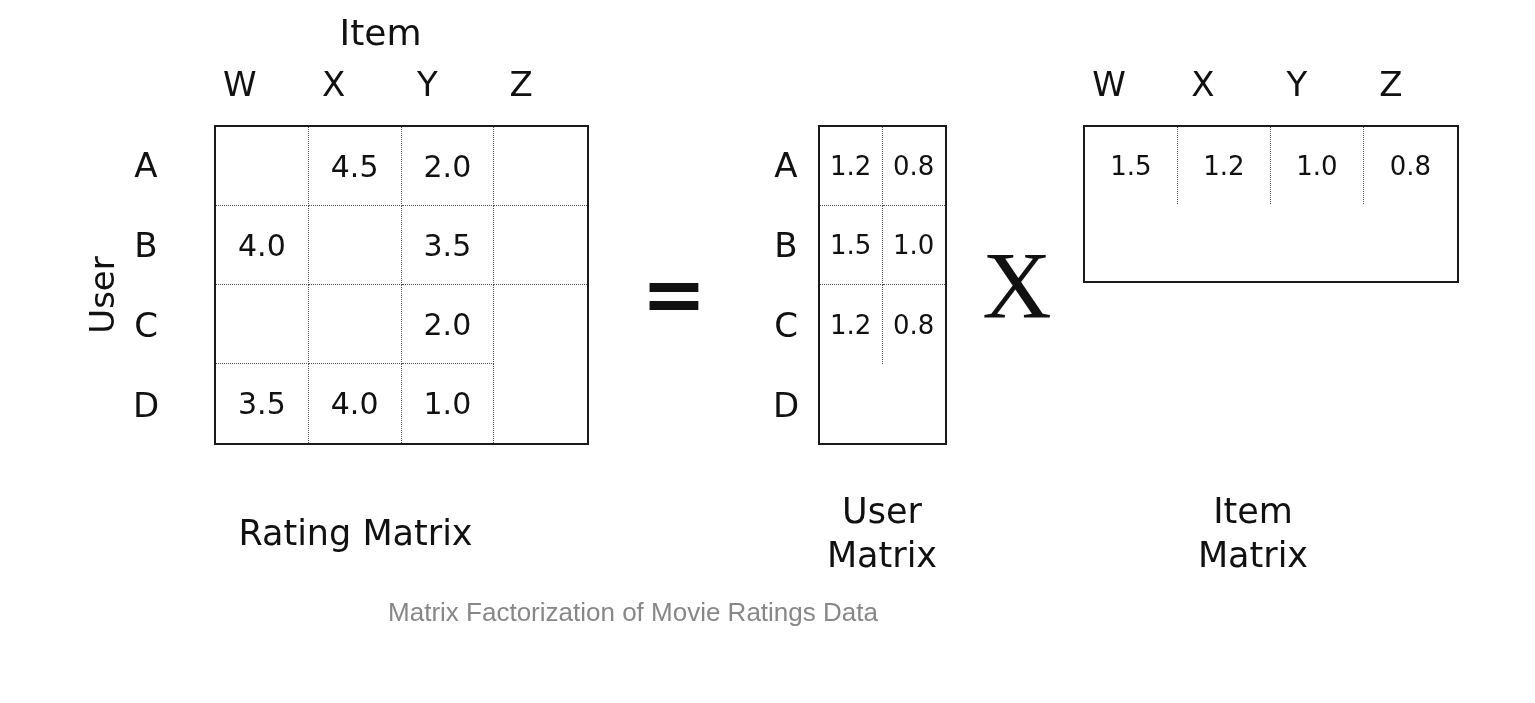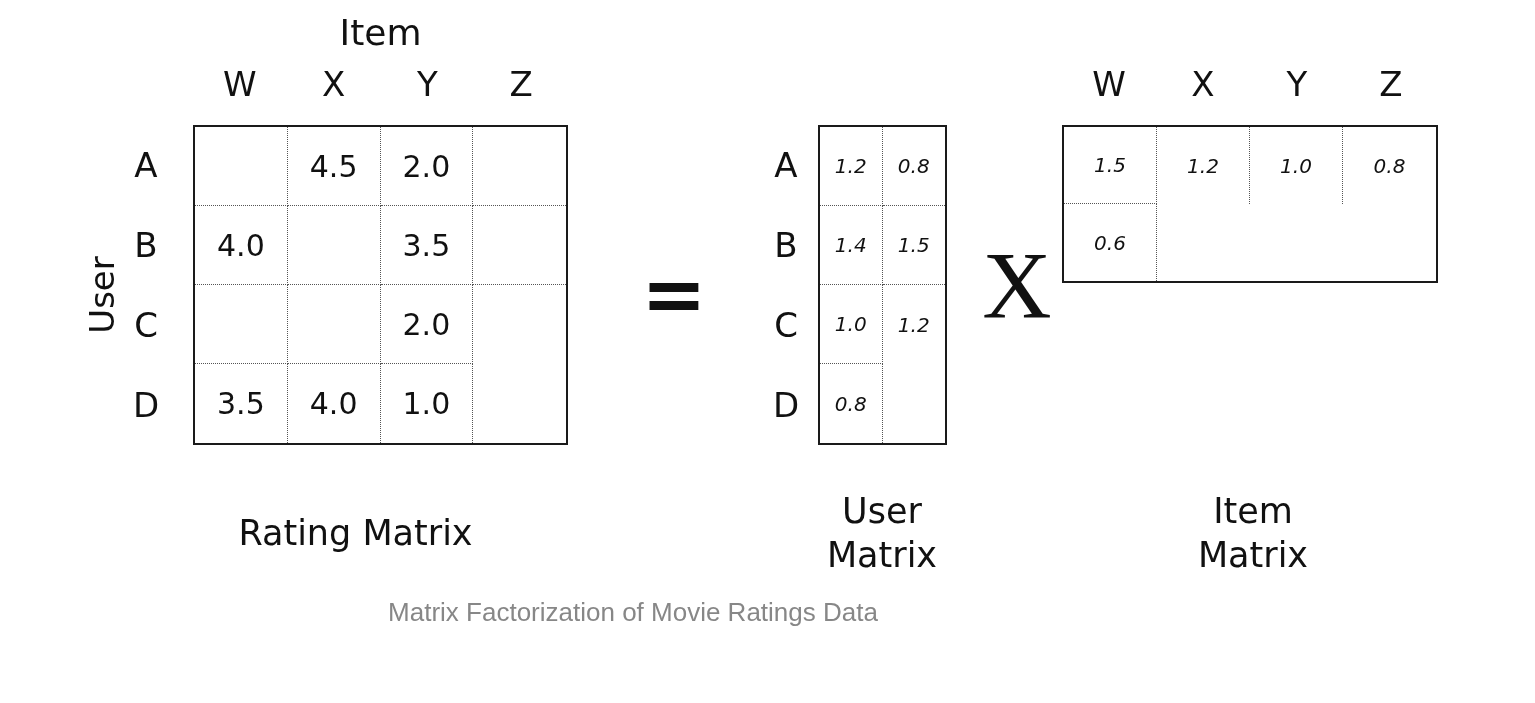--- a/index.html
+++ b/index.html
@@ -32,28 +32,28 @@
     border: 2px solid #1a1a1a;
     display: grid;
     background: #fff;
   }
   .matrix-grid .cell {
     display: flex; align-items: center; justify-content: center;
     border-right: 1px dotted #555;
     border-bottom: 1px dotted #555;
     font-size: 30px;
   }
-  .g4 { grid-template-columns: repeat(4, 1fr); }
+  .g4 { grid-template-columns: repeat(4, 1fr); margin-left: 21px; }
   .g2 { grid-template-columns: repeat(2, 1fr); }
   .g4 .cell:nth-child(4n) { border-right: none; }
   .rating .cell:nth-last-child(-n+4) { border-bottom: none; }
   .g2 .cell:nth-child(2n) { border-right: none; }
   .g2 .cell:nth-last-child(-n+2) { border-bottom: none; }
   .item-g .cell:nth-last-child(-n+4) { border-bottom: none; }
-  .factor .cell { font-style: italic; font-size: 20px; }
+  .factor .cell { font-size: 26px; }
 
   
   .matrix-label { font-size: 35px; text-align: center; line-height: 44px; color: #111; }
 
   
   .op-equals {
     display: flex; align-items: center; justify-content: center;
     font-size: 78px; font-weight: 800; color: #111;
     letter-spacing: -2px;
   }
@@ -118,21 +118,20 @@
   <div class="abs row-headers" style="left:761px; top:125px; width:50px; height:320px;">
     <div>A</div>
     <div>B</div>
     <div>C</div>
     <div>D</div>
   </div>
 
   <div class="abs matrix-grid g2 factor" style="left:818px; top:125px; width:129px; height:320px; grid-template-rows:repeat(4,1fr);">
     <div class="cell">1.2</div>
     <div class="cell">0.8</div>
-    <div class="cell">1.4</div>
     <div class="cell">1.5</div>
     <div class="cell">1.0</div>
     <div class="cell">1.2</div>
     <div class="cell">0.8</div>
   </div>
 
   <div class="abs matrix-label" style="left:807px; top:489px; width:150px;">
     <div>User</div>
     <div>Matrix</div>
   </div>
@@ -144,21 +143,20 @@
     <span>X</span>
     <span>Y</span>
     <span>Z</span>
   </div>
 
   <div class="abs matrix-grid g4 factor item-g" style="left:1062px; top:125px; width:376px; height:158px; grid-template-rows:repeat(2,1fr);">
     <div class="cell">1.5</div>
     <div class="cell">1.2</div>
     <div class="cell">1.0</div>
     <div class="cell">0.8</div>
-    <div class="cell">0.6</div>
   </div>
 
   <div class="abs matrix-label" style="left:1178px; top:489px; width:150px;">
     <div>Item</div>
     <div>Matrix</div>
   </div>
 
   <div class="abs caption" style="left:0; top:597px; width:1266px;">Matrix Factorization of Movie Ratings Data</div>
 
 </div>

